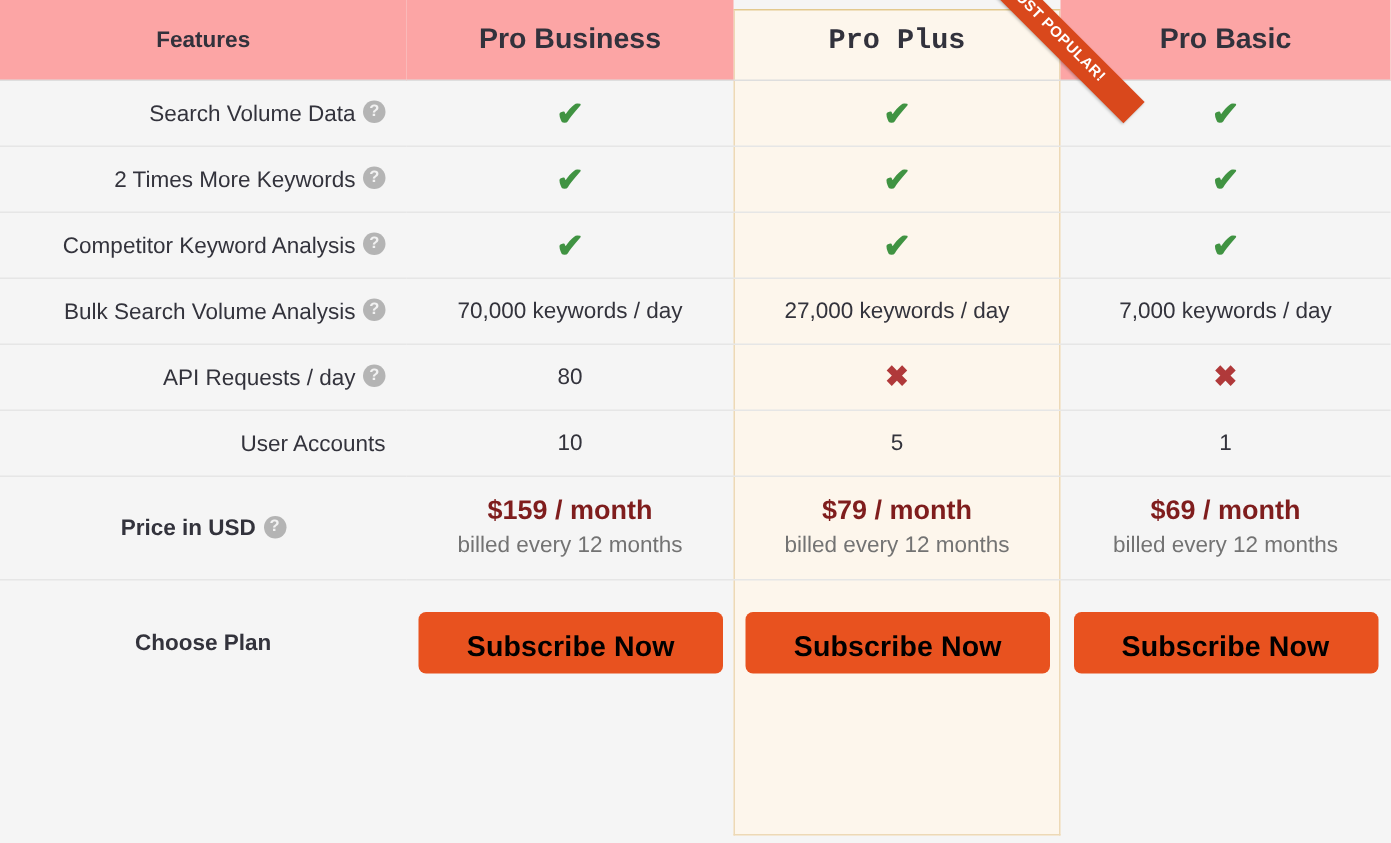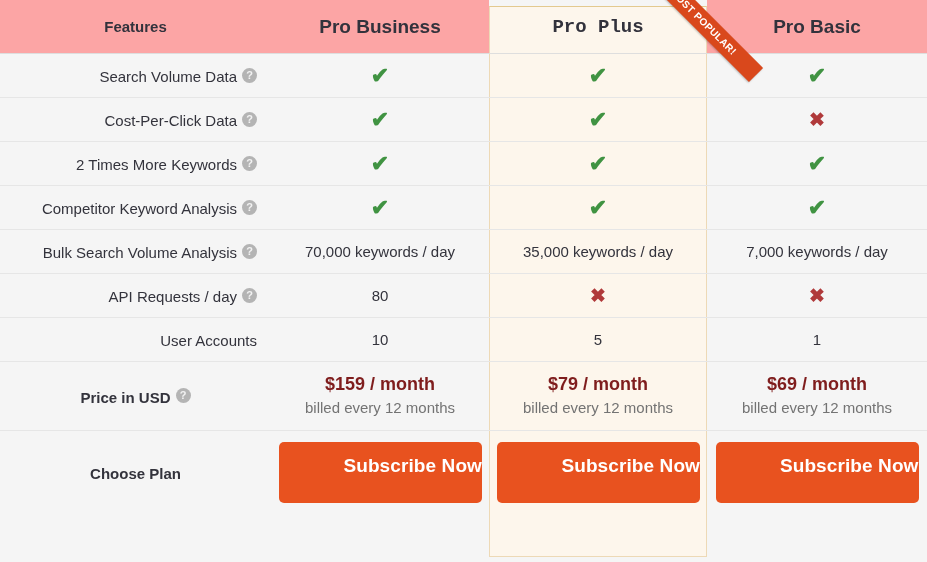--- a/index.html
+++ b/index.html
@@ -153,27 +153,27 @@
     color: #737373;
     line-height: 1.45;
     margin-top: 2px;
   }
 
   
   .subscribe-btn {
     display: block;
     width: 203px;
     margin: 0 auto;
-    padding: 14px 0 28px;
+    padding: 14px 0 8px;
     background: #e8521f;
-    color: #ffffff;
+    color: #000000;
     font-size: 19px;
     font-weight: bold;
     font-family: "Liberation Sans", sans-serif;
-    text-align: right;
+    text-align: center;
     border: none;
     border-radius: 5px;
     cursor: pointer;
     line-height: 1;
     letter-spacing: 0.1px;
   }
 
   
   .ribbon-wrap {
     position: absolute;
@@ -235,54 +235,46 @@
 
       <tr>
         <td class="feature-cell">
           <span class="f-label">Search Volume Data</span><span class="help-icon">?</span>
         </td>
         <td><span class="mark check">✔</span></td>
         <td class="featured"><span class="mark check">✔</span></td>
         <td><span class="mark check">✔</span></td>
       </tr>
 
-      <tr>
-        <td class="feature-cell">
-          <span class="f-label">Cost-Per-Click Data</span><span class="help-icon">?</span>
+
+
+      <tr>
+        <td class="feature-cell">
+          <span class="f-label">2 Times More Keywords</span><span class="help-icon">?</span>
         </td>
         <td><span class="mark check">✔</span></td>
         <td class="featured"><span class="mark check">✔</span></td>
-        <td><span class="mark cross">✖</span></td>
-      </tr>
-
-
-      <tr>
-        <td class="feature-cell">
-          <span class="f-label">2 Times More Keywords</span><span class="help-icon">?</span>
+        <td><span class="mark check">✔</span></td>
+      </tr>
+
+      <tr>
+        <td class="feature-cell">
+          <span class="f-label">Competitor Keyword Analysis</span><span class="help-icon">?</span>
         </td>
         <td><span class="mark check">✔</span></td>
         <td class="featured"><span class="mark check">✔</span></td>
         <td><span class="mark check">✔</span></td>
       </tr>
 
       <tr>
         <td class="feature-cell">
-          <span class="f-label">Competitor Keyword Analysis</span><span class="help-icon">?</span>
-        </td>
-        <td><span class="mark check">✔</span></td>
-        <td class="featured"><span class="mark check">✔</span></td>
-        <td><span class="mark check">✔</span></td>
-      </tr>
-
-      <tr>
-        <td class="feature-cell">
           <span class="f-label">Bulk Search Volume Analysis</span><span class="help-icon">?</span>
         </td>
         <td>70,000 keywords / day</td>
-        <td class="featured">35,000 keywords / day</td>
+        <td class="featured">27,000 keywords / day</td>
         <td>7,000 keywords / day</td>
       </tr>
 
       <tr>
         <td class="feature-cell">
           <span class="f-label">API Requests / day</span><span class="help-icon">?</span>
         </td>
         <td>80</td>
         <td class="featured"><span class="mark cross">✖</span></td>
         <td><span class="mark cross">✖</span></td>

